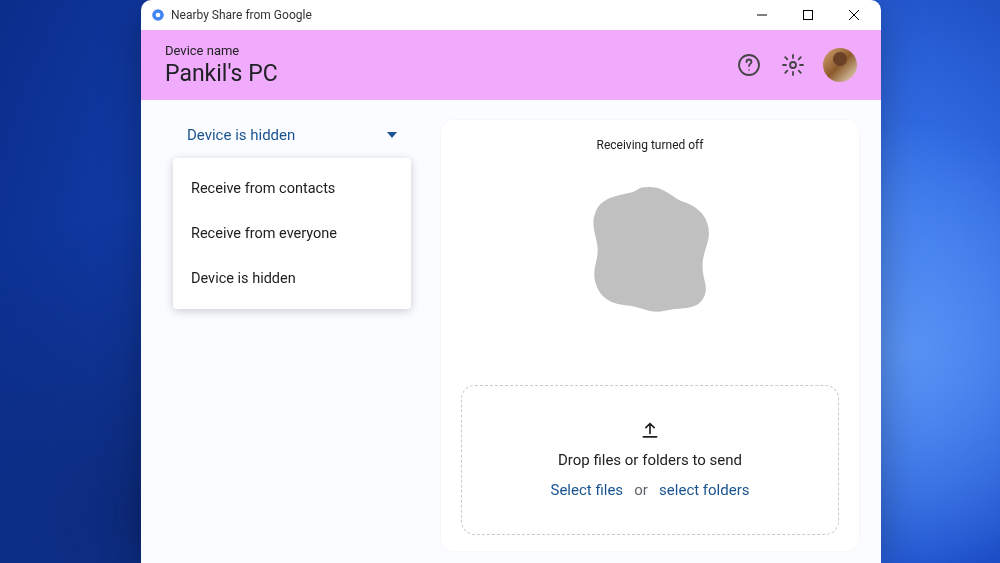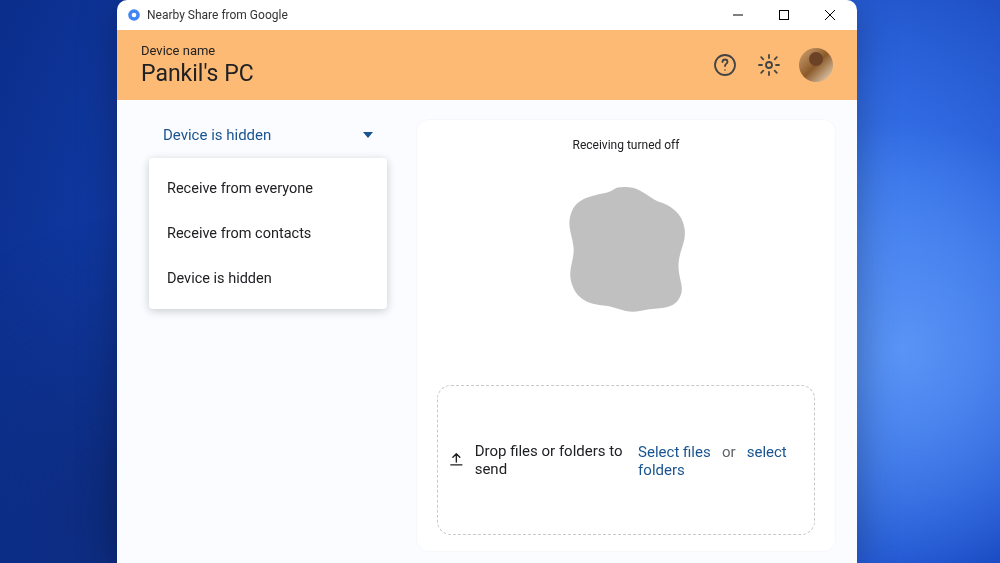--- a/index.html
+++ b/index.html
@@ -8,37 +8,37 @@
     background: radial-gradient(circle at 70% 60%, #2f6fe8 0%, #1a4cc9 40%, #0a2d8a 100%);
     position: relative;
   }
   
   .swirl { position: absolute; border-radius: 50%; filter: blur(2px); }
   .s1 { width: 900px; height: 900px; background: radial-gradient(circle, #3d7bf0 0%, transparent 60%); top: -200px; right: -300px; transform: rotate(15deg); }
   .s2 { width: 700px; height: 700px; background: radial-gradient(circle, #0d2a7a 0%, transparent 60%); bottom: -300px; left: -200px; }
   .s3 { width: 500px; height: 500px; background: radial-gradient(circle, #5a94f5 0%, transparent 65%); top: 100px; right: -150px; }
 
   .window {
-    position: absolute; top: 0; left: 117px; width: 740px; height: 563px;
+    position: absolute; top: 0; left: 141px; width: 740px; height: 563px;
     background: #fff; border-radius: 10px 10px 0 0; box-shadow: 0 8px 40px rgba(0,0,0,0.3);
     display: flex; flex-direction: column;
   }
   .titlebar {
     height: 30px; display: flex; align-items: center; justify-content: space-between;
     padding: 0 4px 0 10px; font-size: 12px; color: #333;
   }
   .titlebar-left { display: flex; align-items: center; gap: 6px; }
   .app-icon { width: 14px; height: 14px; display: inline-block; }
   .win-controls { display: flex; }
   .win-btn { width: 46px; height: 30px; display: flex; align-items: center; justify-content: center; cursor: pointer; }
   .win-btn svg { width: 10px; height: 10px; }
 
   .header {
     height: 70px; display: flex; align-items: center; justify-content: space-between;
-    padding: 0 24px; background: #fdba74;
+    padding: 0 24px; background: #f0abfc;
   }
   .device-block { display: flex; flex-direction: column; }
   .device-label { font-size: 13px; color: #222; }
   .device-name { font-size: 23px; color: #202124; font-weight: 400; margin-top: 2px; }
   .header-actions { display: flex; align-items: center; gap: 16px; }
   .icon-btn { width: 28px; height: 28px; display: flex; align-items: center; justify-content: center; cursor: pointer; border-radius: 50%; }
   .icon-btn svg { width: 24px; height: 24px; stroke: #444; fill: none; stroke-width: 1.8; }
   .avatar { width: 34px; height: 34px; border-radius: 50%; background: linear-gradient(135deg,#d4a574 0%,#8b5a2b 50%,#f0e0c8 100%); cursor: pointer; overflow: hidden; position: relative; }
   .avatar::after { content:""; position:absolute; top:4px; left:10px; width:14px; height:14px; background:#6b4226; border-radius:50%; }
 
@@ -63,22 +63,22 @@
     background: #fff; border-radius: 12px; flex: 1; display: flex; flex-direction: column;
     align-items: center; padding: 18px 20px 16px 20px; box-shadow: 0 0 0 1px rgba(0,0,0,0.02);
   }
   .status-title { font-size: 12px; color: #202124; margin-bottom: 14px; }
   .blob { width: 150px; height: 150px; margin-top: 6px; }
   .blob path { fill: #c0c0c0; }
 
   .drop-zone {
     margin-top: auto; width: 100%; min-height: 150px;
     border: 1.5px dashed #c9c9c9; border-radius: 14px;
-    display: flex; flex-direction: row; align-items: center; justify-content: center;
-    padding: 20px 10px; gap: 10px;
+    display: flex; flex-direction: column; align-items: center; justify-content: center;
+    padding: 20px 10px; gap: 10px; text-align: center;
   }
   .upload-icon { width: 20px; height: 20px; }
   .drop-text { font-size: 15px; color: #202124; }
   .link-row { font-size: 15px; color: #5f6368; margin-top: 2px; }
   .link { color: #1a5490; cursor: pointer; }
 </style>
 </head>
 <body>
 
 <div class="swirl s1"></div>
@@ -142,22 +142,22 @@
 
   <div class="content">
     <div class="left-col">
       <div class="dropdown-trigger">
         <span>Device is hidden</span>
         <svg viewBox="0 0 10 6">
             <path d="M0 0l5 6 5-6z"></path>
           </svg>
       </div>
       <div class="dropdown-menu">
+        <div class="menu-item">Receive from contacts</div>
         <div class="menu-item">Receive from everyone</div>
-        <div class="menu-item">Receive from contacts</div>
         <div class="menu-item">Device is hidden</div>
       </div>
     </div>
 
     <div class="right-col">
       <div class="right-card">
         <div class="status-title">Receiving turned off</div>
         <svg class="blob" viewBox="0 0 200 200">
           <path d="M100 20 C120 20 130 35 145 40 C160 45 175 55 178 75 C181 95 170 105 170 125 C170 145 180 155 170 170 C160 185 140 180 120 185 C100 190 90 180 70 178 C50 176 35 170 28 150 C21 130 32 118 30 100 C28 82 20 70 28 52 C36 34 55 32 72 28 C89 24 80 20 100 20 Z"></path>
         </svg>

